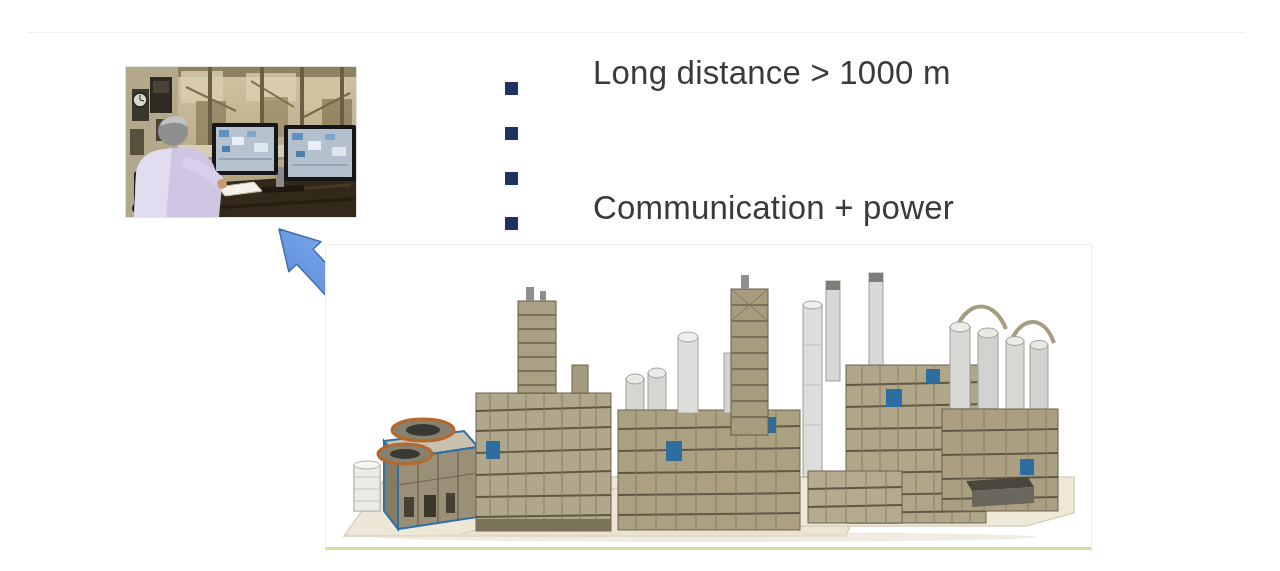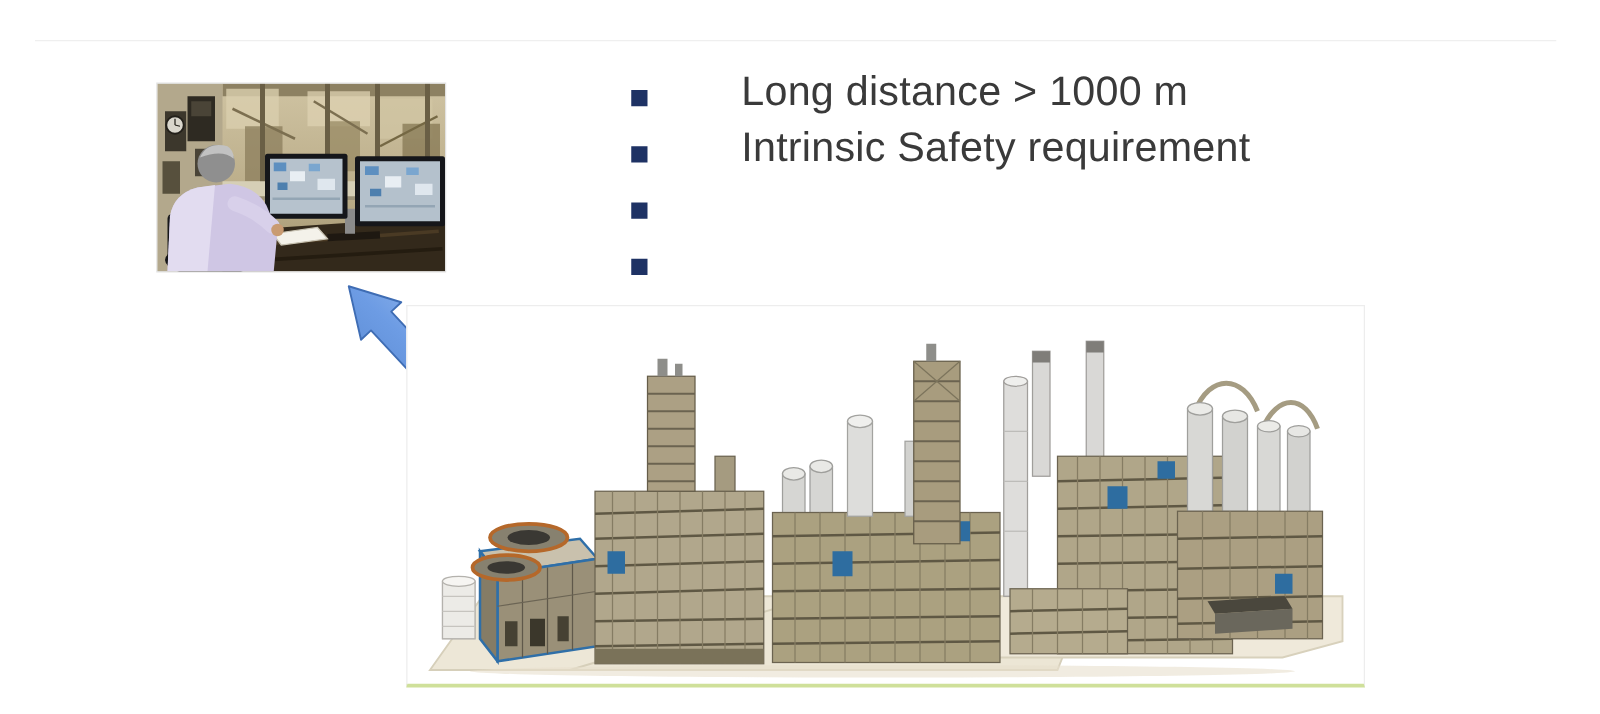--- a/index.html
+++ b/index.html
@@ -7,21 +7,21 @@
   .slide{position:relative;width:1280px;height:571px;background:#ffffff;overflow:hidden;}
 
   .top-divider{position:absolute;left:28px;top:32px;width:1217px;height:1px;background:#efefef;}
 
   
   .photo{position:absolute;left:126px;top:67px;width:230px;height:150px;box-shadow:0 0 0 1px #e2e2e2;}
   .photo svg{display:block;}
 
   
   .bullets{position:absolute;left:505px;top:50px;}
-  .bullet-row{display:flex;align-items:center;height:45px;}
+  .bullet-row{display:flex;align-items:flex-end;height:45px;}
   .bullet-sq{flex:0 0 auto;width:13px;height:13px;background:#1e3264;margin-top:11px;margin-right:75px;}
   .bullet-text{font-size:33px;line-height:45px;color:#3a3a3a;white-space:nowrap;letter-spacing:0.2px;}
 
   
   .arrow{position:absolute;left:255px;top:213px;width:210px;height:210px;}
 
   
   .plant{position:absolute;left:325px;top:244px;width:765px;height:302px;background:#ffffff;
          border:1px solid #ededed;border-bottom:3px solid #cfe09a;}
   .plant svg{display:block;}
@@ -117,27 +117,27 @@
     </svg>
   </div>
 
   <div class="bullets">
     <div class="bullet-row">
       <span class="bullet-sq"></span>
       <span class="bullet-text">Long distance &gt; 1000 m</span>
     </div>
     <div class="bullet-row">
       <span class="bullet-sq"></span>
-      <span class="bullet-text">Intrinsic Safety requirement</span>
     </div>
     <div class="bullet-row">
       <span class="bullet-sq"></span>
     </div>
     <div class="bullet-row">
       <span class="bullet-sq"></span>
+      <span class="bullet-text">Communication + power</span>
     </div>
   </div>
 
   <div class="arrow">
     <svg width="210" height="210" viewBox="0 0 210 210">
       <defs>
         <linearGradient id="arrg" x1="0.85" y1="0.1" x2="0.15" y2="0.9">
           <stop offset="0" stop-color="#aac7f0"></stop>
           <stop offset="0.45" stop-color="#6d9ce4"></stop>
           <stop offset="1" stop-color="#4b7cc4"></stop>

